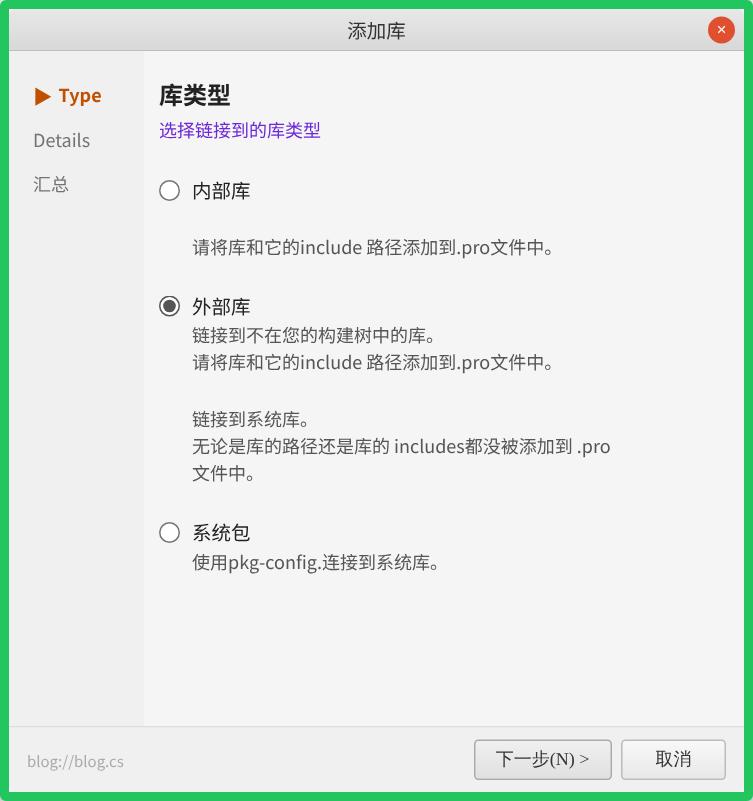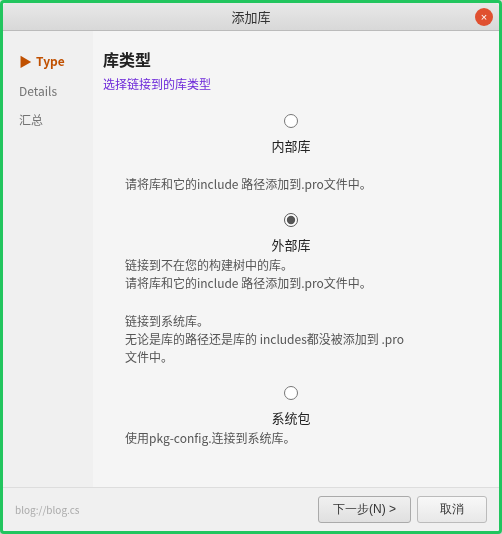--- a/index.html
+++ b/index.html
@@ -11,21 +11,21 @@
       justify-content: center;
       align-items: center;
       width: 502px;
       height: 534px;
       overflow: hidden;
     }
     .dialog {
       width: 502px;
       height: 534px;
       background: #f5f5f5;
-      border: 3px solid #22c55e;
+      border: 6px solid #22c55e;
       border-radius: 4px;
       display: flex;
       flex-direction: column;
       box-shadow: 0 4px 16px rgba(0,0,0,0.35);
       position: relative;
     }
     .title-bar {
       background: linear-gradient(to bottom, #e8e8e8 0%, #d8d8d8 100%);
       border-bottom: 1px solid #bbb;
       border-radius: 4px 4px 0 0;
@@ -113,21 +113,20 @@
     .radio-item {
       display: flex;
       flex-direction: column;
       gap: 2px;
       padding: 6px 0;
     }
     .radio-header {
       display: flex;
       align-items: center;
       gap: 8px;
-      flex-direction: column;
     }
     .radio-input {
       width: 14px;
       height: 14px;
       accent-color: #555;
       cursor: pointer;
       flex-shrink: 0;
     }
     .radio-label {
       font-size: 13px;
@@ -165,20 +164,21 @@
       border-radius: 3px;
       background: linear-gradient(to bottom, #f8f8f8, #e8e8e8);
       cursor: pointer;
       color: #333;
       min-width: 70px;
       text-align: center;
     }
     .btn-primary {
       background: linear-gradient(to bottom, #f0f0f0, #e0e0e0);
       border-color: #aaa;
+      font-family: Liberation Serif, serif;
     }
   </style>
 </head>
 <body>
 
 <div class="dialog">
 
   <div class="title-bar">
     <span class="title-bar-text">添加库</span>
     <button class="close-btn">×</button>

